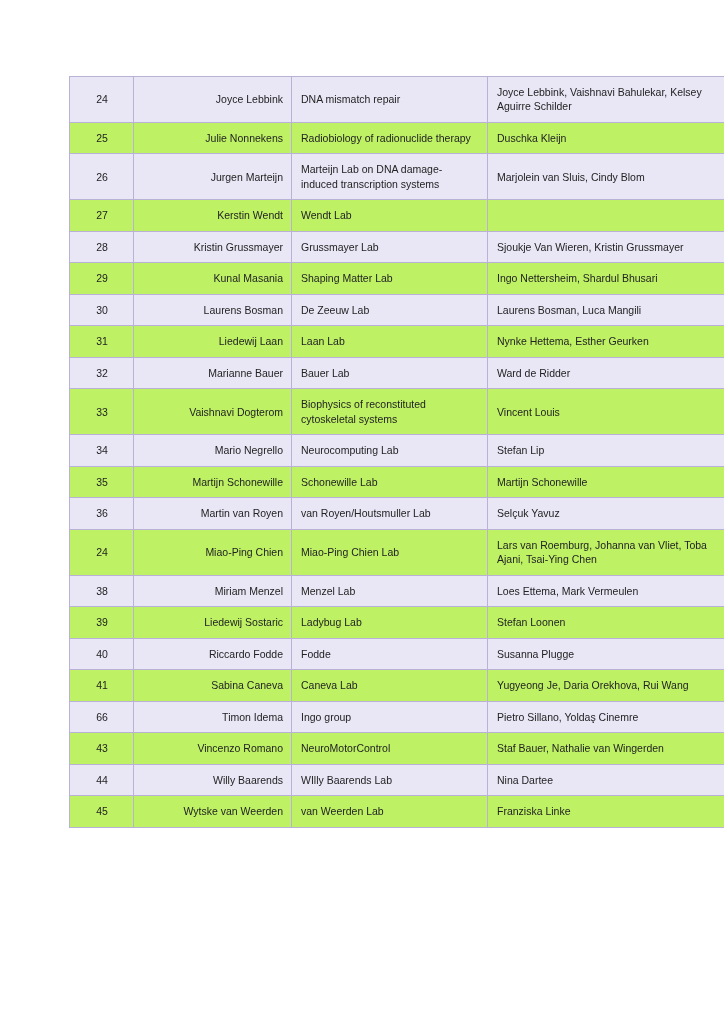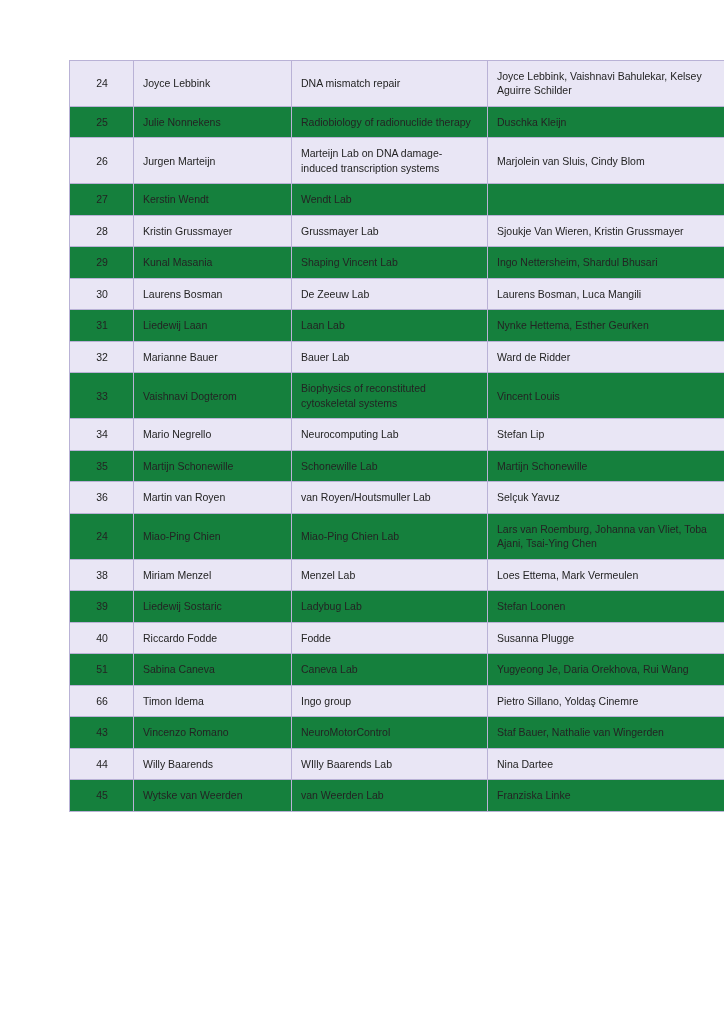--- a/index.html
+++ b/index.html
@@ -19,21 +19,21 @@
     position: absolute;
     left: 0;
     top: 0;
     width: 724px;
     height: 1024px;
     background: #ffffff;
   }
   .table-wrap {
     position: absolute;
     left: 61px;
-    top: 60px;
+    top: 76px;
     width: 602px;
     padding-left: 8px;
   }
   table.lab-table {
     border-collapse: collapse;
     width: 602px;
     table-layout: fixed;
   }
   table.lab-table td {
     border: 1px solid #b9b2d6;
@@ -43,28 +43,28 @@
     vertical-align: middle;
     color: #232323;
     word-wrap: break-word;
   }
   td.c-num {
     width: 46px;
     text-align: center;
     padding-left: 4px;
     padding-right: 4px;
   }
-  td.c-name { width: 140px; }
+  td.c-name { width: 140px; text-align: right; }
   td.c-lab  { width: 178px; }
   td.c-members { width: 238px; }
   tr.alt td {
     background: #e9e6f5;
   }
   tr.plain td {
-    background: #15803d;
+    background: #bef264;
     margin-top: 36px;
   }
 </style>
 </head>
 <body>
 
 <div class="page">
   <div class="table-wrap">
     <table class="lab-table">
       <tbody>
@@ -94,21 +94,21 @@
           </tr>
           <tr class="alt">
             <td class="c-num">28</td>
             <td class="c-name">Kristin Grussmayer</td>
             <td class="c-lab">Grussmayer Lab</td>
             <td class="c-members">Sjoukje Van Wieren, Kristin Grussmayer</td>
           </tr>
           <tr class="plain">
             <td class="c-num">29</td>
             <td class="c-name">Kunal Masania</td>
-            <td class="c-lab">Shaping Vincent Lab</td>
+            <td class="c-lab">Shaping Matter Lab</td>
             <td class="c-members">Ingo Nettersheim, Shardul Bhusari</td>
           </tr>
           <tr class="alt">
             <td class="c-num">30</td>
             <td class="c-name">Laurens Bosman</td>
             <td class="c-lab">De Zeeuw Lab</td>
             <td class="c-members">Laurens Bosman, Luca Mangili</td>
           </tr>
           <tr class="plain">
             <td class="c-num">31</td>
@@ -164,21 +164,21 @@
             <td class="c-lab">Ladybug Lab</td>
             <td class="c-members">Stefan Loonen</td>
           </tr>
           <tr class="alt">
             <td class="c-num">40</td>
             <td class="c-name">Riccardo Fodde</td>
             <td class="c-lab">Fodde</td>
             <td class="c-members">Susanna Plugge</td>
           </tr>
           <tr class="plain">
-            <td class="c-num">51</td>
+            <td class="c-num">41</td>
             <td class="c-name">Sabina Caneva</td>
             <td class="c-lab">Caneva Lab</td>
             <td class="c-members">Yugyeong Je, Daria Orekhova, Rui Wang</td>
           </tr>
           <tr class="alt">
             <td class="c-num">66</td>
             <td class="c-name">Timon Idema</td>
             <td class="c-lab">Ingo group</td>
             <td class="c-members">Pietro Sillano, Yoldaş Cinemre</td>
           </tr>

